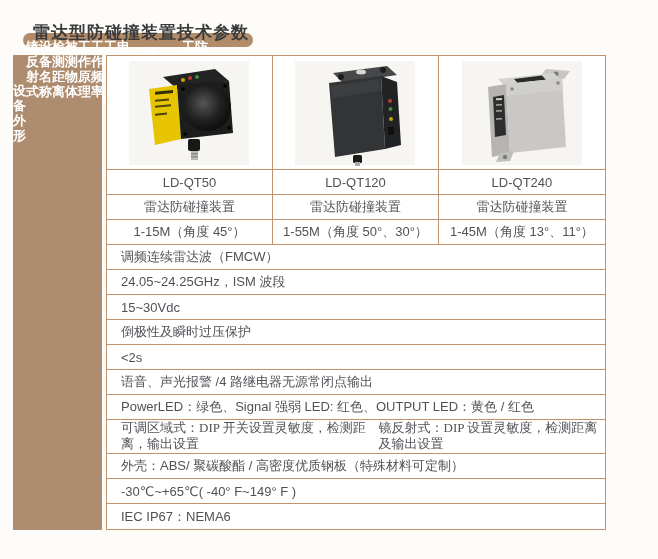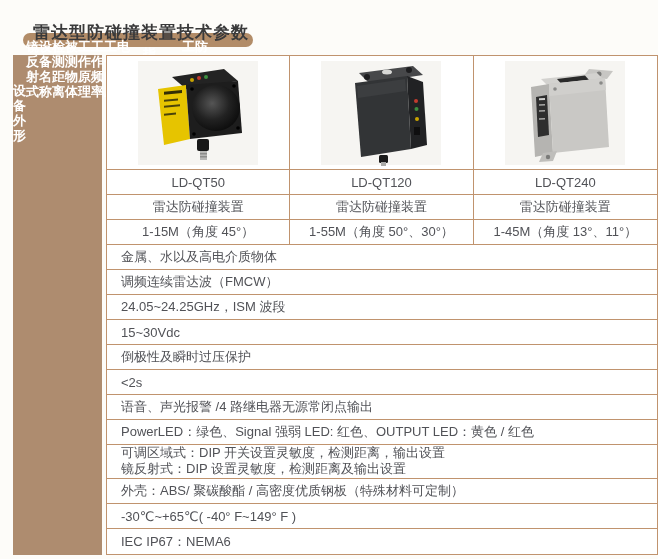--- a/index.html
+++ b/index.html
@@ -26,31 +26,31 @@
   .spec-table { position: absolute; left: 13px; top: 55px; display: flex; }
   .label-col {
     width: 89px; background: #ae8c6f; display: flex; 
     padding-top: 1px;
   }
   .lbl {
     display: flex; align-items: center; justify-content: center; text-align: center;
     color: #ffffff; font-weight: bold; font-size: 13px; line-height: 15px;
   }
   .gap { width: 4px; }
-  .content-col { width: 552px; border: 1px solid #c0936e; background: #fff; }
+  .content-col { width: 500px; border: 1px solid #c0936e; background: #fff; }
   .row { display: flex; border-bottom: 1px solid #c0936e; background: #fff; }
   .row:last-child { border-bottom: none; }
   .cell {
     display: flex; align-items: center; justify-content: center;
     font-size: 13px; color: #515257; background: #fff; overflow: hidden;
   }
   .r3 .cell { width: 33.333%; border-right: 1px solid #c0936e; }
   .r3 .cell:last-child { border-right: none; }
   .merged .cell { width: 100%; justify-content: flex-start; padding-left: 14px; }
-  .two-line { flex-direction: column; align-items: flex-start; justify-content: center; }
+  .two-line { flex-direction: row; align-items: flex-start; justify-content: center; font-family: Liberation Serif, serif; }
   .two-line div { line-height: 16px; }
 
   .h-img { height: 114px; }
   .h-std { height: 25px; }
   .h-adj { height: 34px; }
 
   .img-cell { align-items: center; justify-content: center; }
   .img-cell svg { display: block; }
 </style>
 </head>
@@ -172,23 +172,20 @@
         <div class="cell">雷达防碰撞装置</div>
       </div>
 
       <div class="row r3 h-std">
         <div class="cell">1-15M（角度 45°）</div>
         <div class="cell">1-55M（角度 50°、30°）</div>
         <div class="cell">1-45M（角度 13°、11°）</div>
       </div>
 
       <div class="row merged h-std">
-        <div class="cell">金属、水以及高电介质物体</div>
-      </div>
-      <div class="row merged h-std">
         <div class="cell">调频连续雷达波（FMCW）</div>
       </div>
       <div class="row merged h-std">
         <div class="cell">24.05~24.25GHz，ISM 波段</div>
       </div>
       <div class="row merged h-std">
         <div class="cell">15~30Vdc</div>
       </div>
       <div class="row merged h-std">
         <div class="cell">倒极性及瞬时过压保护</div>

